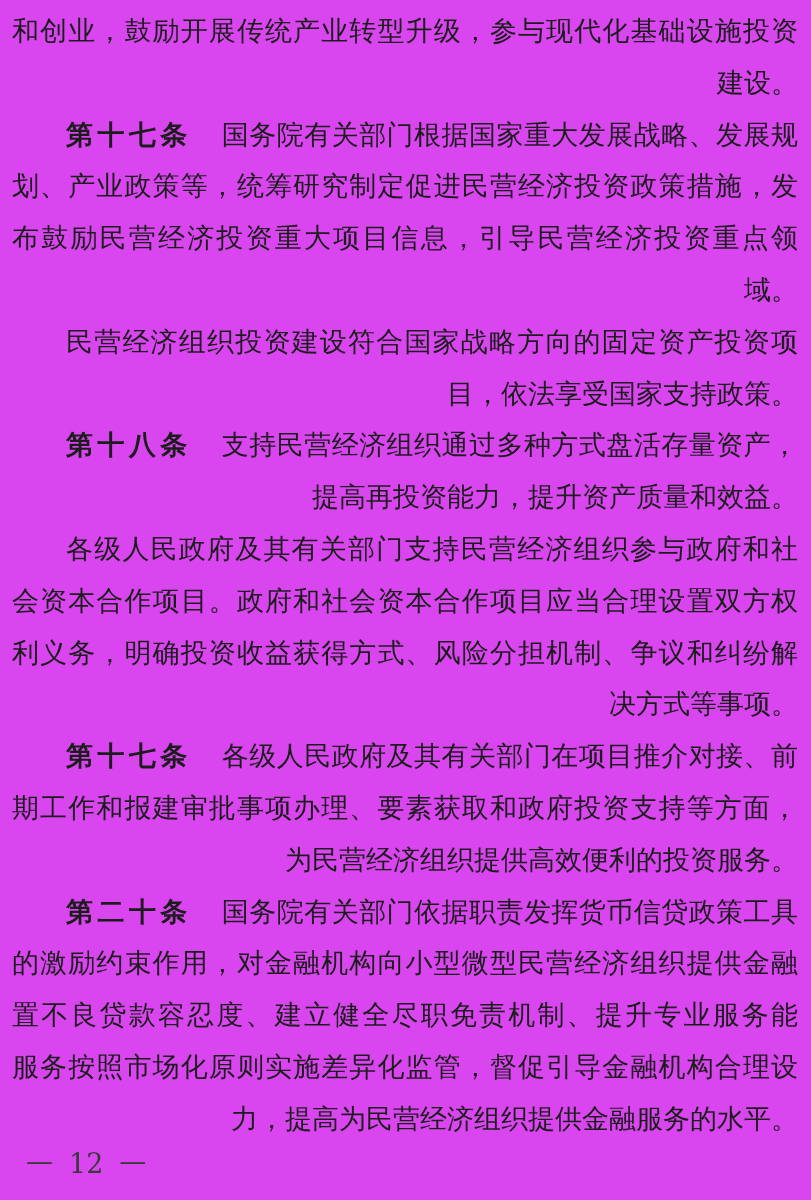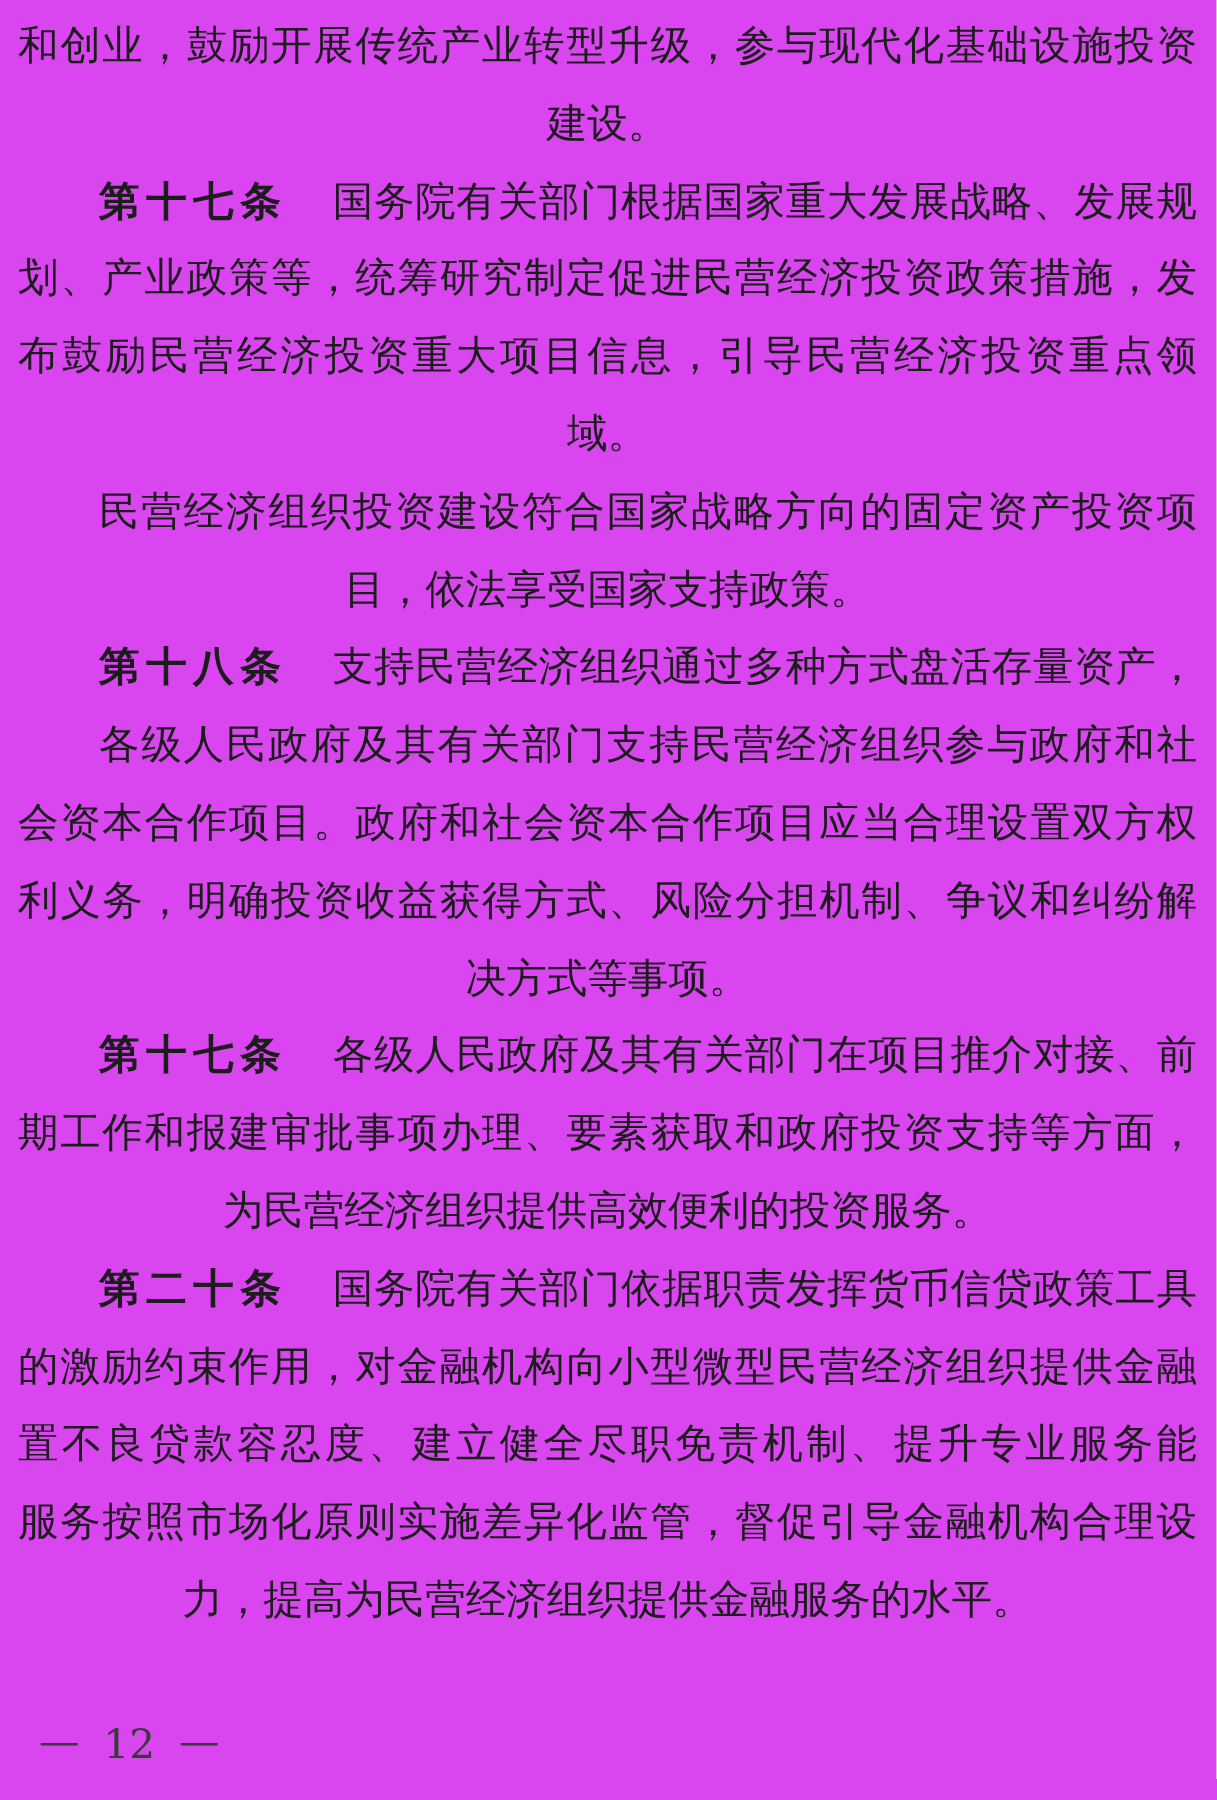--- a/index.html
+++ b/index.html
@@ -20,21 +20,21 @@
     top: 5px;
     left: 12px;
     width: 786px;
   }
   .line {
     height: 51.8px;
     line-height: 51.8px;
     font-size: 27px;
     color: #1c1c1c;
     white-space: nowrap;
-    text-align: center;
+    text-align: right;
     overflow: hidden;
   }
   .line.fill {
     text-align: justify;
     text-align-last: justify;
     text-justify: inter-ideograph;
   }
   .line.indent {
     padding-left: 54px;
   }
@@ -66,20 +66,21 @@
   <div class="textblock">
       <div class="line fill">和创业，鼓励开展传统产业转型升级，参与现代化基础设施投资</div>
       <div class="line">建设。</div>
       <div class="line fill indent"><b class="art">第十七条</b>国务院有关部门根据国家重大发展战略、发展规</div>
       <div class="line fill">划、产业政策等，统筹研究制定促进民营经济投资政策措施，发</div>
       <div class="line fill">布鼓励民营经济投资重大项目信息，引导民营经济投资重点领</div>
       <div class="line">域。</div>
       <div class="line fill indent">民营经济组织投资建设符合国家战略方向的固定资产投资项</div>
       <div class="line">目，依法享受国家支持政策。</div>
       <div class="line fill indent"><b class="art">第十八条</b>支持民营经济组织通过多种方式盘活存量资产，</div>
+      <div class="line">提高再投资能力，提升资产质量和效益。</div>
       <div class="line fill indent">各级人民政府及其有关部门支持民营经济组织参与政府和社</div>
       <div class="line fill">会资本合作项目。政府和社会资本合作项目应当合理设置双方权</div>
       <div class="line fill">利义务，明确投资收益获得方式、风险分担机制、争议和纠纷解</div>
       <div class="line">决方式等事项。</div>
       <div class="line fill indent"><b class="art">第十七条</b>各级人民政府及其有关部门在项目推介对接、前</div>
       <div class="line fill">期工作和报建审批事项办理、要素获取和政府投资支持等方面，</div>
       <div class="line">为民营经济组织提供高效便利的投资服务。</div>
       <div class="line fill indent"><b class="art">第二十条</b>国务院有关部门依据职责发挥货币信贷政策工具</div>
       <div class="line fill">的激励约束作用，对金融机构向小型微型民营经济组织提供金融</div>
       <div class="line fill">置不良贷款容忍度、建立健全尽职免责机制、提升专业服务能</div>

